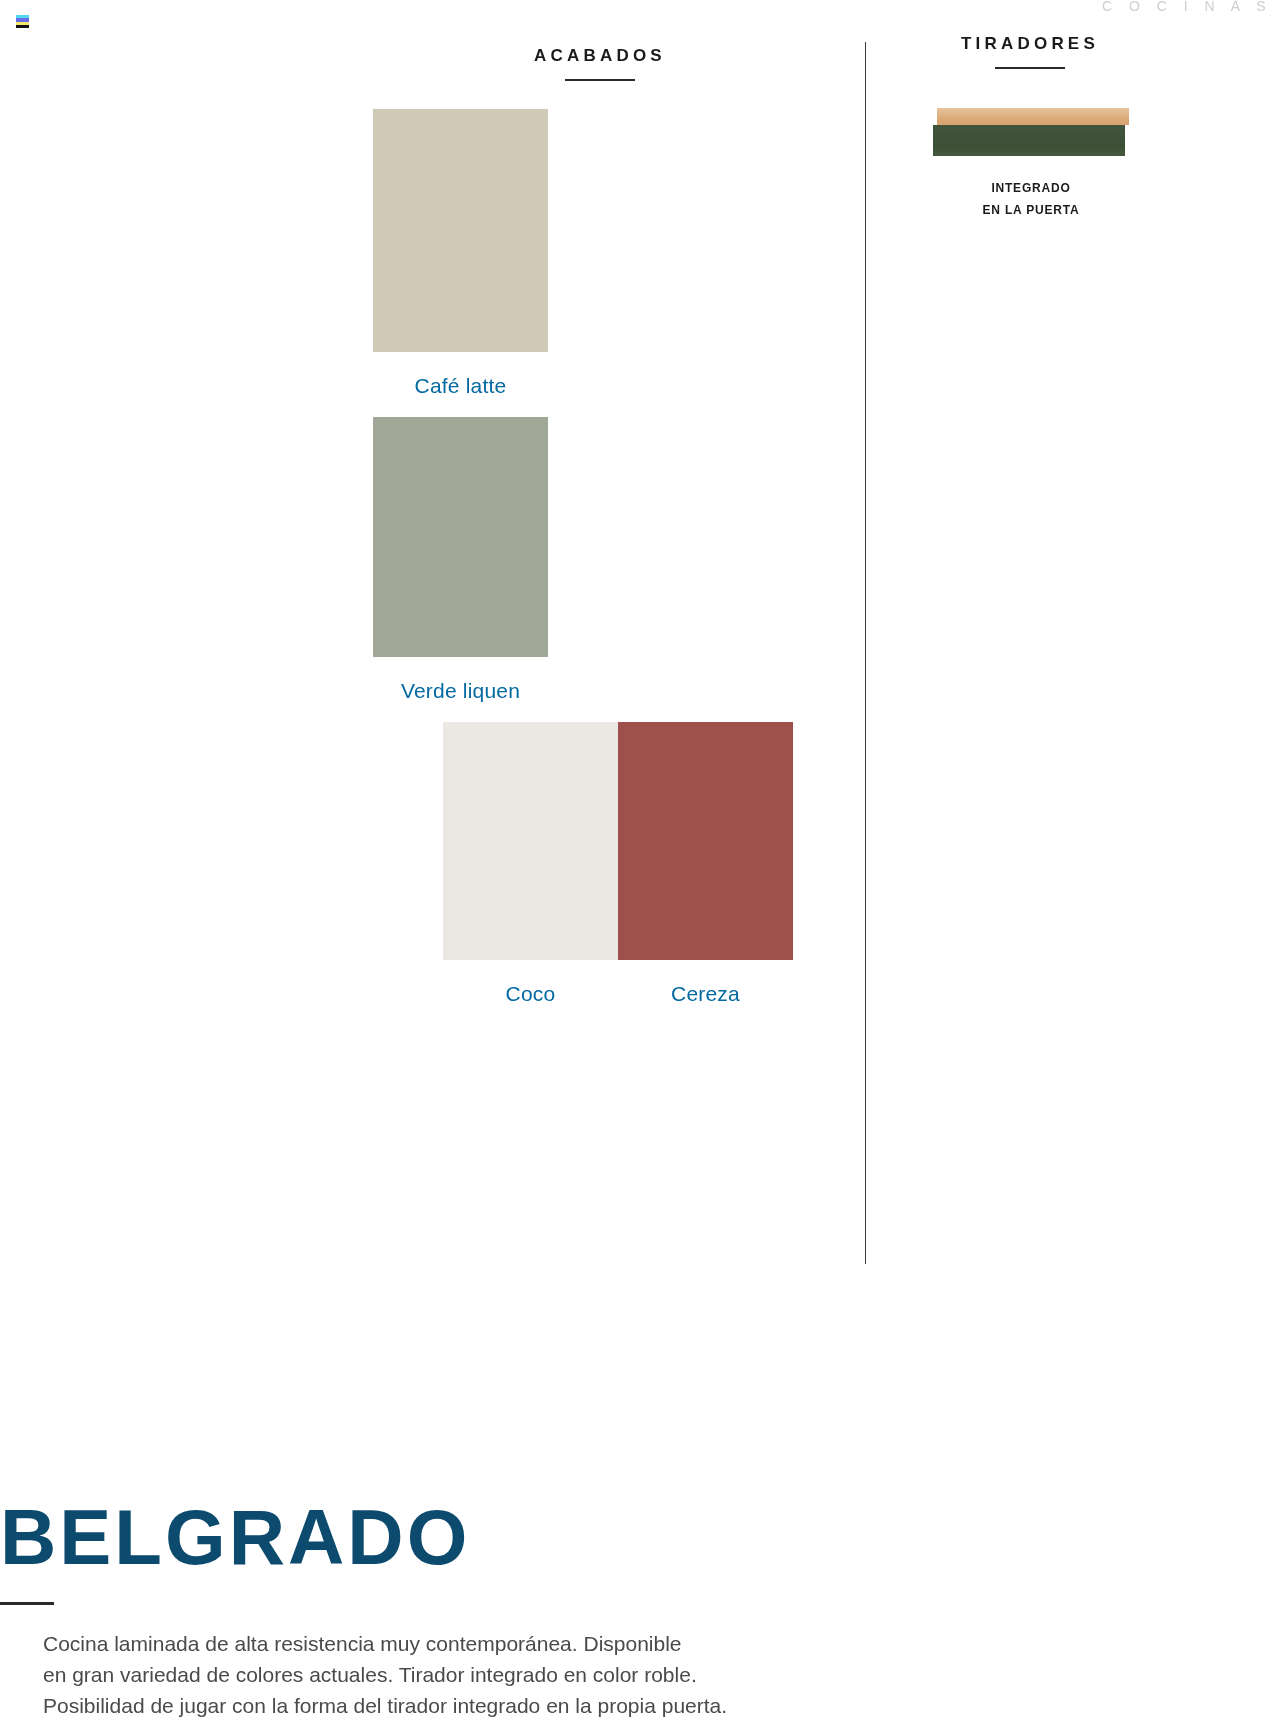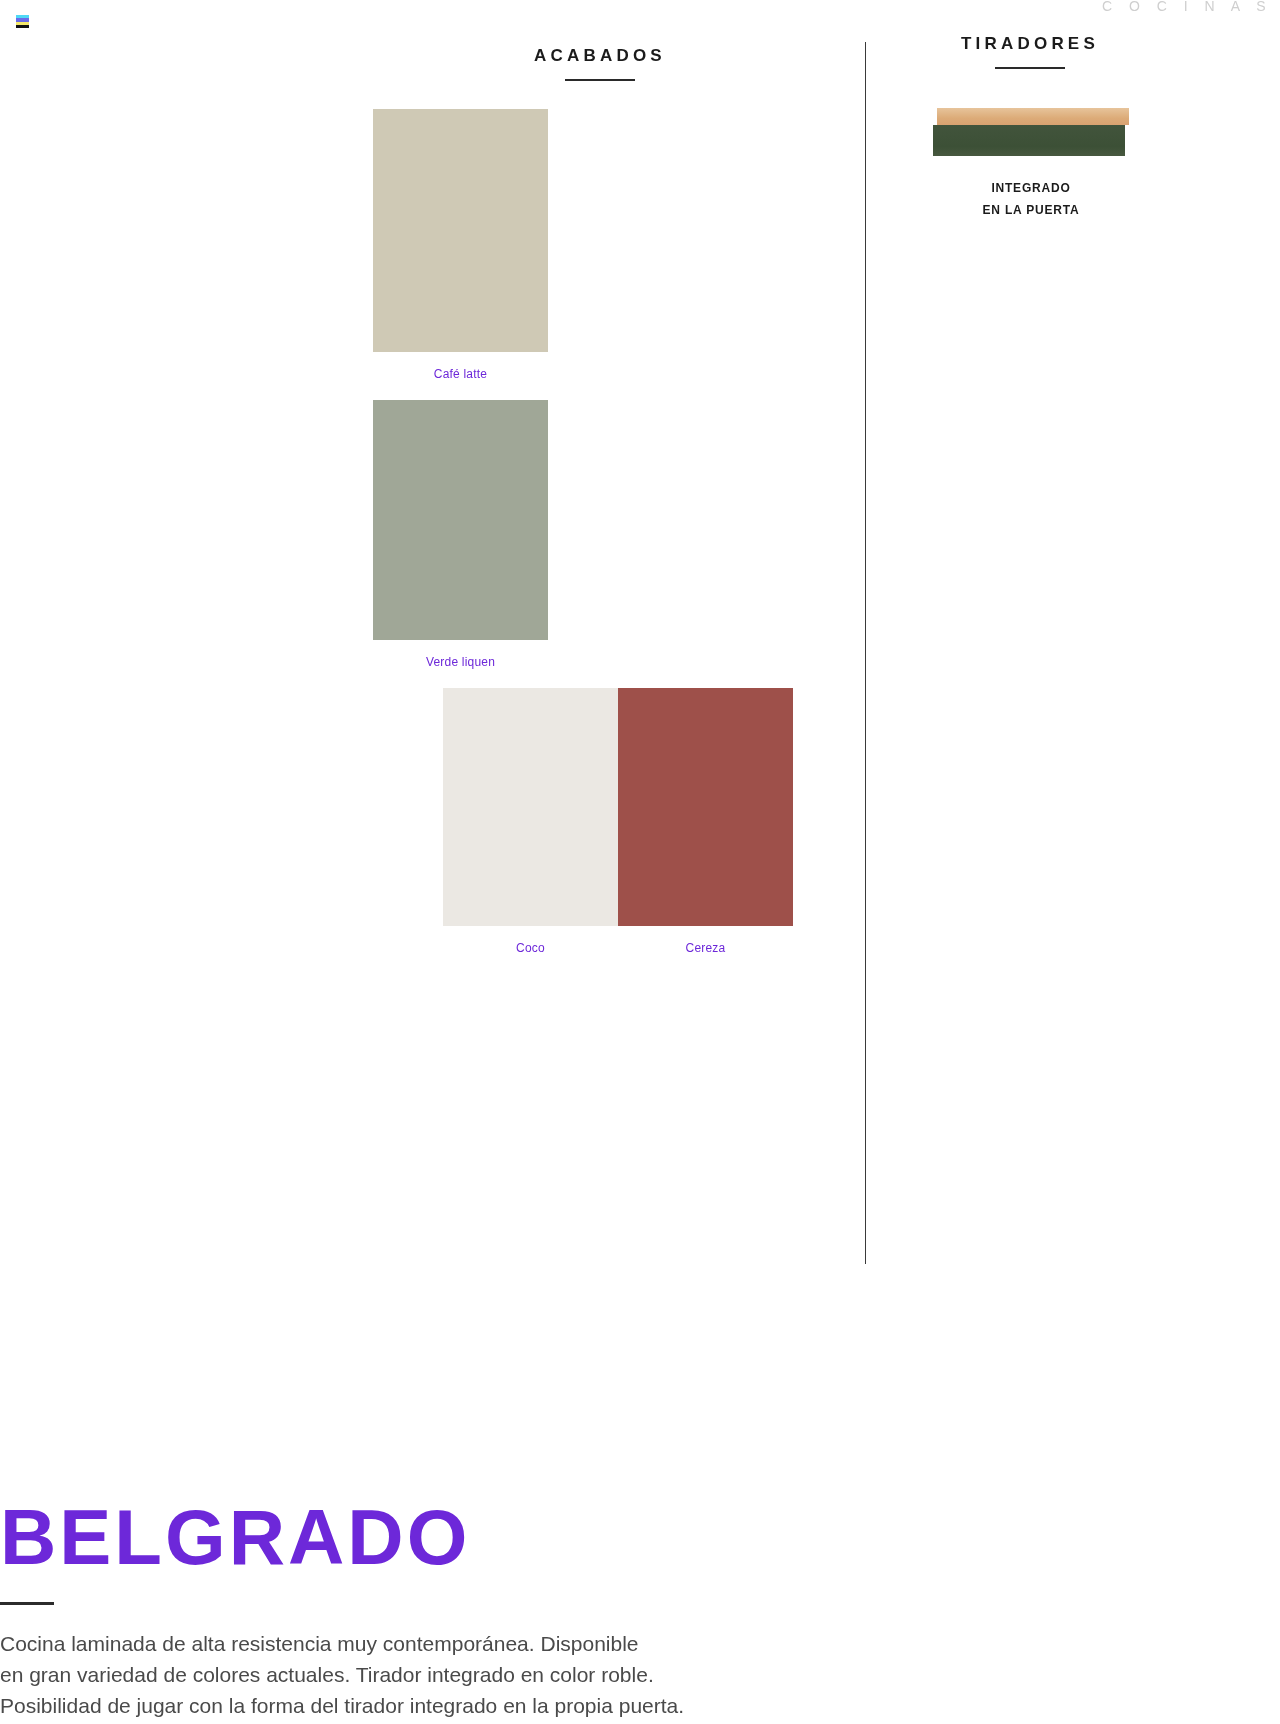--- a/index.html
+++ b/index.html
@@ -89,23 +89,23 @@
     display: flex;
     flex-direction: column;
     align-items: center;
   }
   .swatch-cell.right { margin-left: 70px; }
   .swatch-chip {
     width: 175px;
     display: block;
   }
   .swatch-label {
-    margin-top: 15px;
-    font-size: 12px;
-    color: #6d28d9;
+    margin-top: 22px;
+    font-size: 21px;
+    color: #0369a1;
     letter-spacing: 0.2px;
     font-weight: 400;
   }
 
   
   .handle-wrap {
     position: absolute;
     left: 933px;
     top: 108px;
     width: 196px;
@@ -137,38 +137,38 @@
     line-height: 22px;
     color: #1b1b1b;
   }
 
   
   .title-block { position: absolute; left: 0px; top: 1497px; width: 900px; }
   .big-title {
     font-size: 78px;
     font-weight: 700;
     letter-spacing: 3px;
-    color: #6d28d9;
+    color: #0c4a6e;
     line-height: 80px;
   }
   .title-rule {
     width: 54px;
     height: 3px;
     background: #2b2b2b;
     margin-top: 25px;
   }
   .desc {
     margin-top: 23px;
     font-size: 21px;
     line-height: 31px;
     color: #4a4a4a;
     font-weight: 400;
     width: 860px;
   }
-  .desc span { display: block; white-space: nowrap; }
+  .desc span { display: block; white-space: nowrap; padding-left: 43px; }
 </style>
 </head>
 <body>
 
 <div class="page">
 
   <div class="reg-mark">
     <i class="c"></i>
     <i class="m"></i>
     <i class="y"></i>

